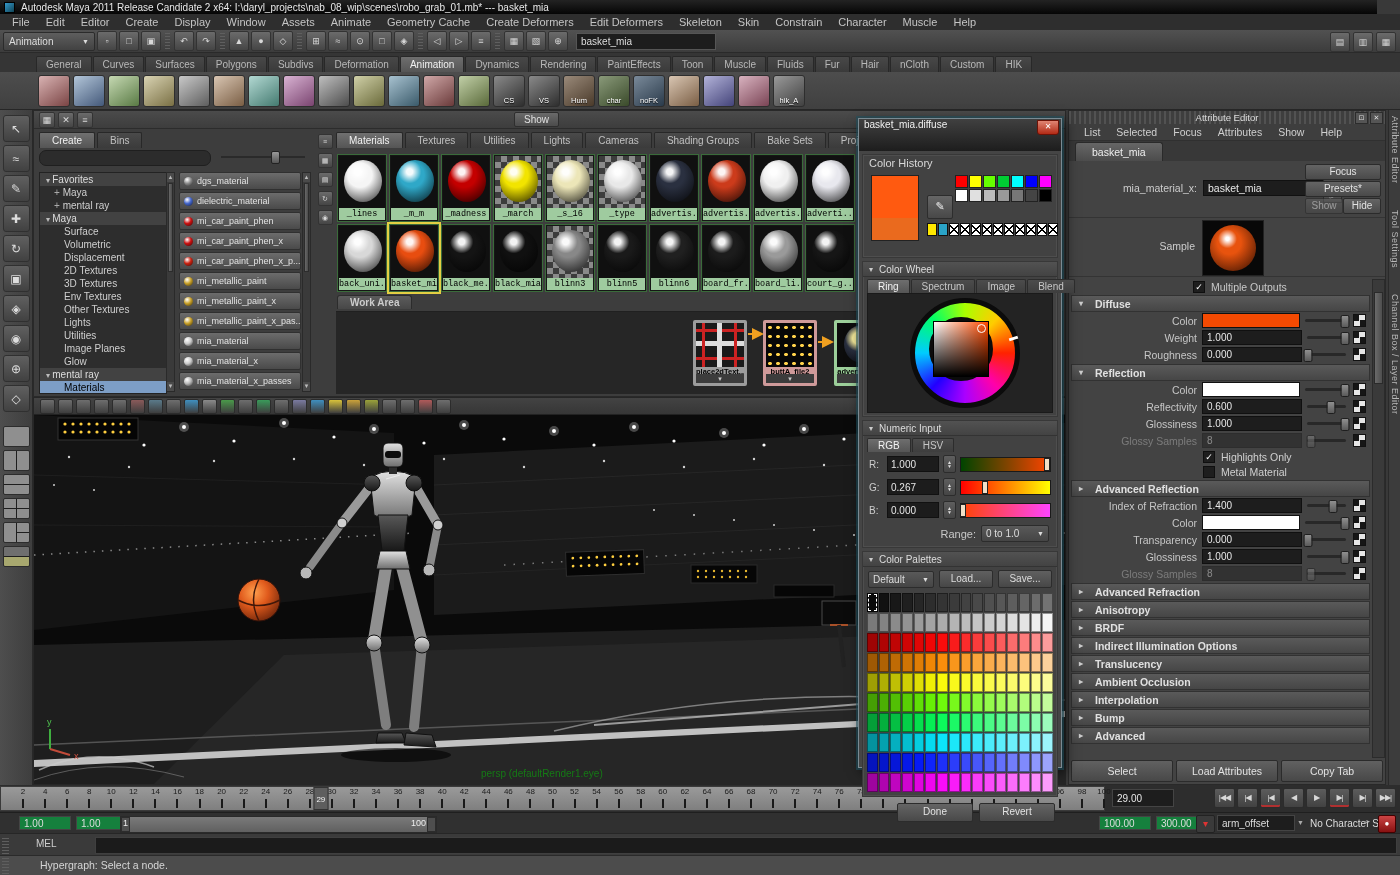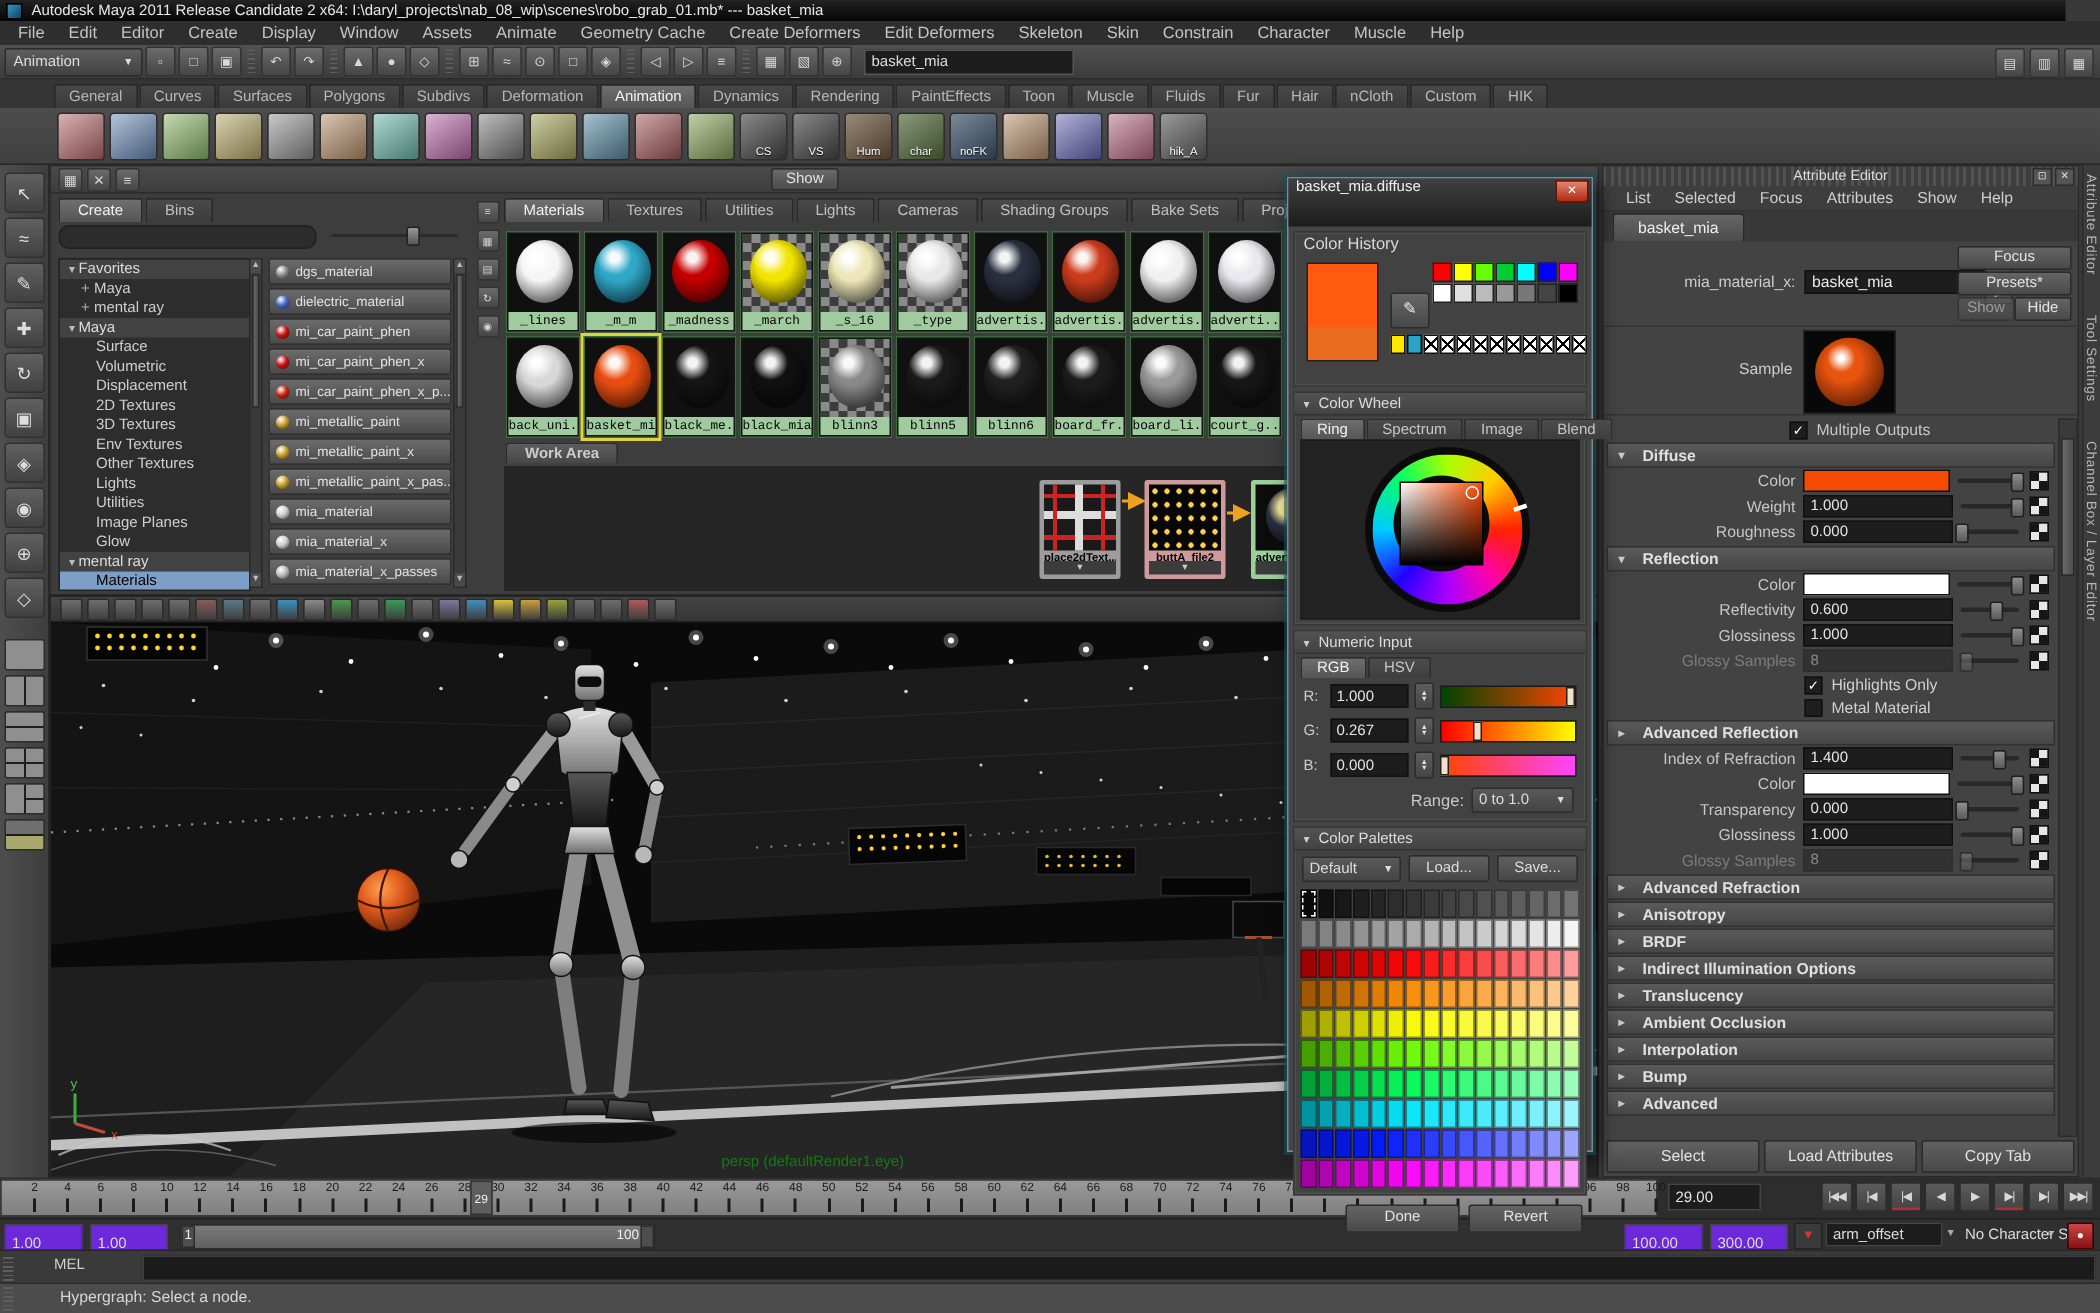--- a/index.html
+++ b/index.html
@@ -225,22 +225,22 @@
   .cur-frame{position:absolute;top:0;bottom:0;width:13px;background:#5e5e5e;border:1px solid #333;transform:translateX(-50%);
     color:#f0f0f0;font-size:8px;text-align:center;line-height:23px;}
   .frame-field{position:absolute;left:1112px;top:4px;width:52px;height:16px;background:#1d1d1d;border:1px solid #444;
     color:#e6e6e6;font-size:10px;display:flex;align-items:center;padding:0 4px;}
   .playback{position:absolute;right:4px;top:3px;display:flex;gap:2px;}
   .pb{width:19px;height:18px;background:linear-gradient(#5c5c5c,#424242);border:1px solid #2c2c2c;border-radius:2px;
     color:#d8d8d8;font-size:8px;text-align:center;line-height:17px;letter-spacing:-1px;}
   .pb.red{box-shadow:inset 0 -2px 0 #b03030;}
   
   .rangerow{position:absolute;left:0;top:812px;width:1400px;height:21px;background:#303030;border-top:1px solid #1f1f1f;}
-  .rr-field{position:absolute;top:3px;height:14px;background:#6d28d9;border:1px solid #444;color:#ddd;font-size:10px;
-    display:flex;align-items:center;padding:12px 4px;box-sizing:border-box;}
+  .rr-field{position:absolute;top:3px;height:14px;background:#15803d;border:1px solid #444;color:#ddd;font-size:10px;
+    display:flex;align-items:center;padding:0 4px;box-sizing:border-box;margin-left:16px;}
   .range-bar{position:absolute;left:120px;top:3px;width:315px;height:15px;background:linear-gradient(#7a7a7a,#606060);
     border:1px solid #2a2a2a;color:#eee;font-size:9px;}
   .range-bar .s{position:absolute;left:2px;top:1px;} .range-bar .e{position:absolute;right:10px;top:1px;}
   .range-bar .hL,.range-bar .hR{position:absolute;top:0;bottom:0;width:7px;background:#4e4e4e;border:1px solid #2c2c2c;}
   .range-bar .hL{left:0;} .range-bar .hR{right:0;}
   .ak-btn{position:absolute;left:1196px;top:2px;width:17px;height:16px;background:#3a3a3a;border:1px solid #222;border-radius:2px;
     color:#d33;font-size:10px;text-align:center;line-height:15px;}
   .char-dd{position:absolute;left:1217px;top:2px;width:78px;height:16px;background:#1d1d1d;border:1px solid #444;color:#ddd;
     font-size:10px;display:flex;align-items:center;padding:0 4px;box-sizing:border-box;}
   .char-arrow{position:absolute;left:1297px;top:6px;font-size:7px;color:#aaa;}

